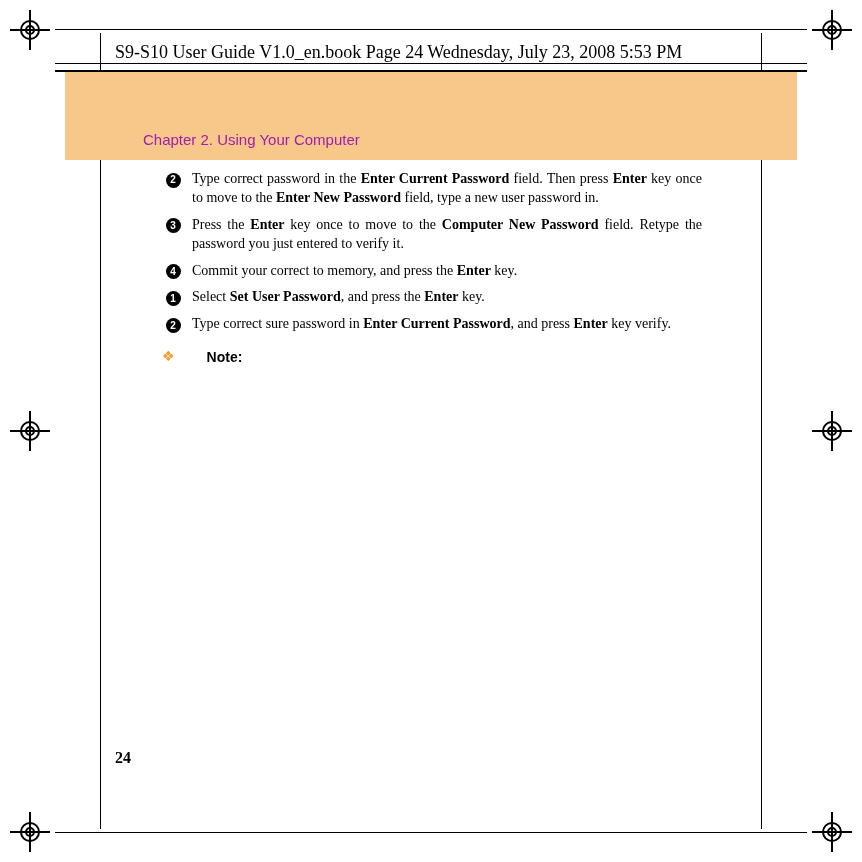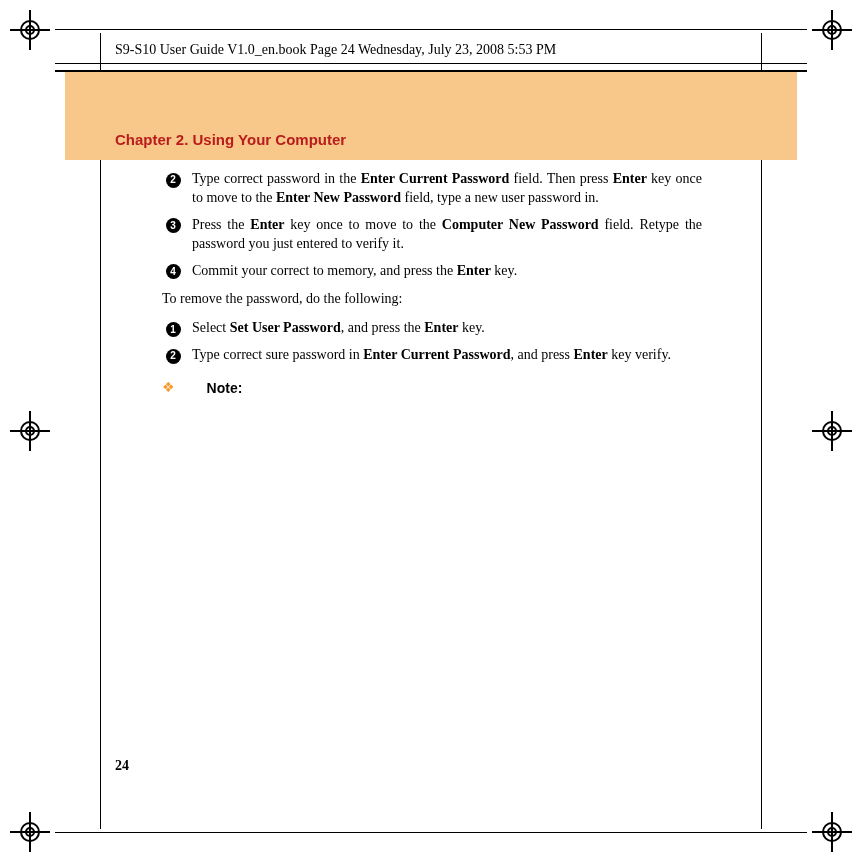--- a/index.html
+++ b/index.html
@@ -31,40 +31,41 @@
     .vline-left { position: absolute; left: 100px; top: 33px; bottom: 33px; width: 1px; background: #000; }
     .vline-right { position: absolute; right: 100px; top: 33px; bottom: 33px; width: 1px; background: #000; }
 
     .inner-hline-top { position: absolute; top: 63px; left: 55px; right: 55px; height: 1px; background: #000; }
     .inner-hline-top2 { position: absolute; top: 70px; left: 55px; right: 55px; height: 2px; background: #000; }
 
     .header-text {
       position: absolute;
       top: 42px;
       left: 115px;
-      font-size: 14px;
+      font-size: 18px;
       font-family: Georgia, serif;
     }
 
     .orange-bar {
       position: absolute;
       top: 72px;
       left: 65px;
       right: 65px;
       height: 88px;
       background: #f8c88a;
       display: flex;
       align-items: flex-end;
       padding: 10px 50px 12px 50px;
     }
     .chapter-title {
       font-family: Arial, Helvetica, sans-serif;
-      font-weight: bold;
+      font-weight: normal;
       font-size: 15px;
-      color: #b91c1c;
+      color: #a21caf;
+      margin-left: 28px;
     }
 
     .content {
       position: absolute;
       top: 170px;
       left: 162px;
       width: 540px;
       font-size: 14px;
       line-height: 1.35;
       color: #000;
@@ -123,24 +124,24 @@
       font-weight: bold;
       font-size: 14px;
       padding-left: 24px;
     }
     .note-text {
       text-align: justify;
     }
 
     .page-num {
       position: absolute;
-      bottom: 88px;
+      bottom: 95px;
       left: 115px;
       font-weight: bold;
-      font-size: 14px;
+      font-size: 16px;
     }
   </style>
 </head>
 <body>
 
 <div class="crop-mark crop-tl"><svg class="reg-mark" viewBox="0 0 40 40">
       <circle cx="20" cy="20" r="9"></circle>
       <circle cx="20" cy="20" r="4"></circle>
       <line x1="20" y1="0" x2="20" y2="40"></line>
       <line x1="0" y1="20" x2="40" y2="20"></line>
@@ -205,21 +206,20 @@
     <div class="step-text"><span>Press the </span><span class="b">Enter</span><span> key once to move to the </span><span class="b">Computer New Password</span><span> field. Retype the password you just entered to verify it.</span></div>
   </div>
 
   <div class="step">
     <div class="bullet">
         <div class="bullet-num">4</div>
       </div>
     <div class="step-text"><span>Commit your correct to memory, and press the </span><span class="b">Enter</span><span> key.</span></div>
   </div>
 
-  <div class="para">To remove the password, do the following:</div>
 
   <div class="step">
     <div class="bullet">
         <div class="bullet-num">1</div>
       </div>
     <div class="step-text"><span>Select </span><span class="b">Set User Password</span><span>, and press the </span><span class="b">Enter</span><span> key.</span></div>
   </div>
 
   <div class="step">
     <div class="bullet">

